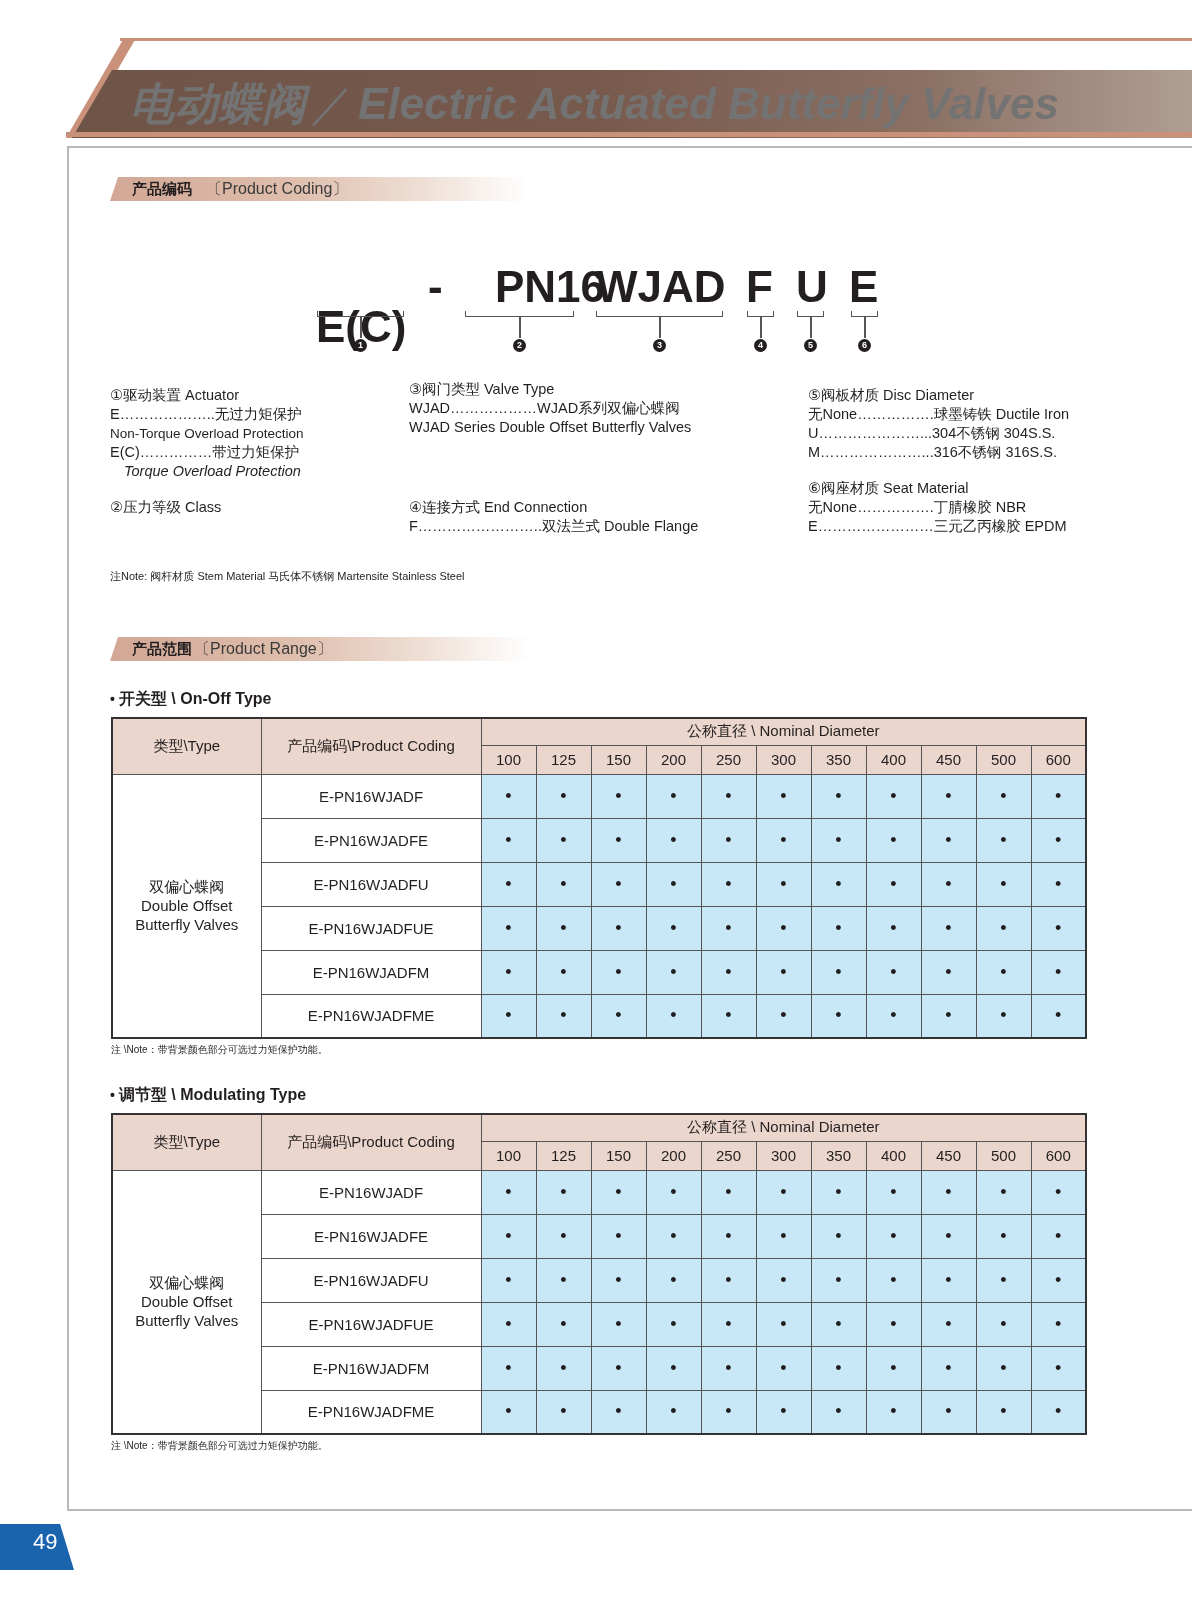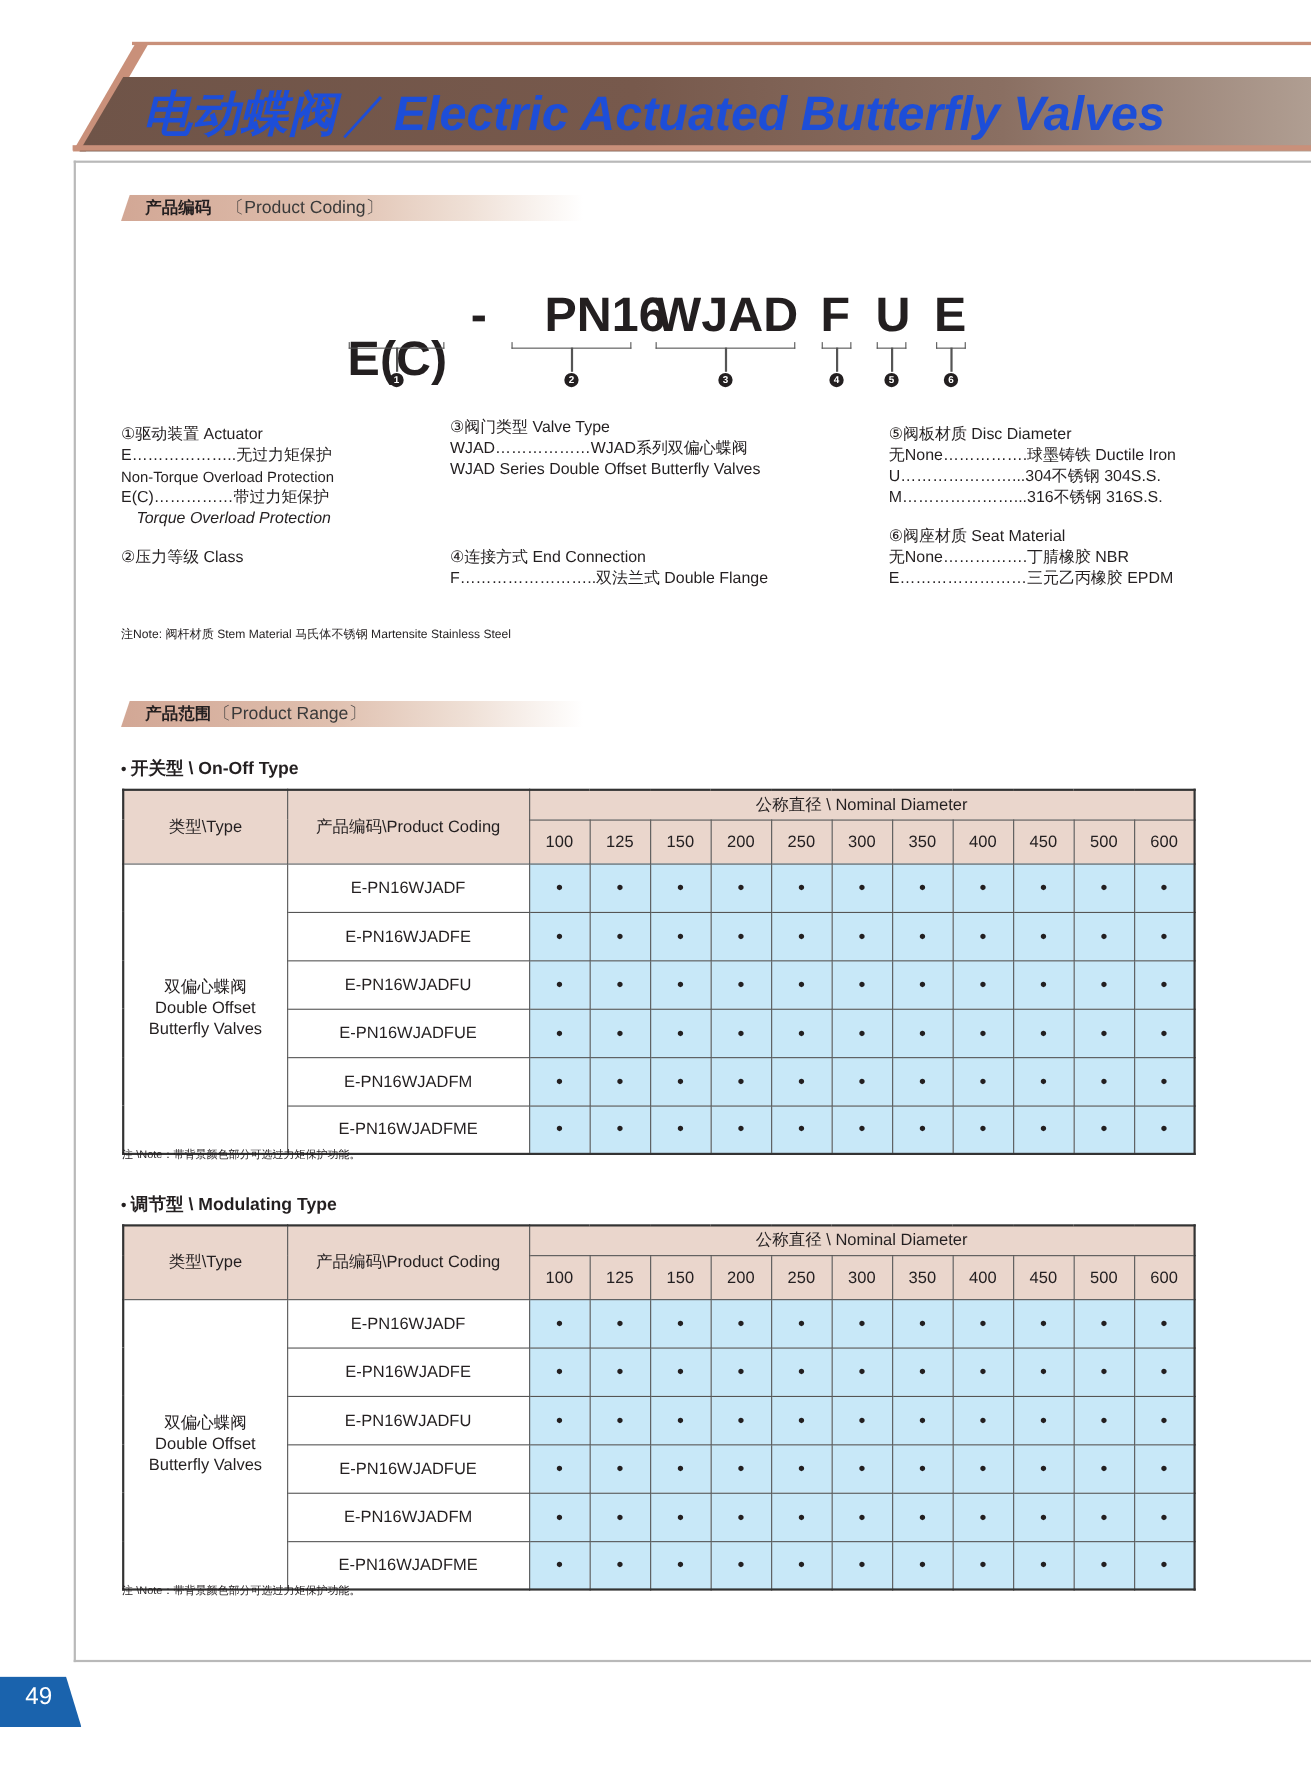--- a/index.html
+++ b/index.html
@@ -8,21 +8,21 @@
 
   
   .top-line { position: absolute; left: 120px; top: 38px; width: 1072px; height: 3px; background: #c9907a; }
   .banner-slant { position: absolute; left: 66px; top: 38px; width: 70px; height: 100px;
     background: #c9907a; clip-path: polygon(58px 0, 70px 0, 12px 100px, 0 100px); }
   .banner { position: absolute; left: 72px; top: 70px; width: 1120px; height: 68px;
     background: linear-gradient(90deg, #6f5448 0%, #77594c 45%, #8a6f62 75%, #b09e92 100%);
     clip-path: polygon(40px 0, 100% 0, 100% 100%, 0 100%); }
   .banner-bottom { position: absolute; left: 66px; top: 132px; width: 1126px; height: 5px; background: #c9907a; }
   .banner-title { position: absolute; left: 130px; top: 72px; height: 64px; line-height: 64px;
-    color: #1d4ed8; font-size: 44px; font-weight: bold; font-style: italic; white-space: nowrap; letter-spacing: 0px; }
+    color: #737373; font-size: 44px; font-weight: bold; font-style: italic; white-space: nowrap; letter-spacing: 0px; }
   .banner-title .sep { font-weight: normal; font-style: normal; margin: 0 4px; }
 
   
   .frame { position: absolute; left: 67px; top: 146px; width: 1125px; height: 1365px;
     border-left: 2px solid #b9b9b9; border-top: 2px solid #b9b9b9; border-bottom: 2px solid #b9b9b9; }
 
   
   .sec-head { position: absolute; left: 110px; height: 24px; width: 420px;
     background: linear-gradient(90deg, #d2a795 0%, #dfbfae 45%, #efe0d6 75%, rgba(255,255,255,0) 100%);
     clip-path: polygon(8px 0, 100% 0, 100% 100%, 0 100%);
@@ -46,31 +46,31 @@
   .type-head { position: absolute; left: 110px; font-size: 16px; font-weight: bold; color: #231f20; white-space: nowrap; }
   .type-head .dot { font-size: 14px; margin-right: 4px; }
 
   
   table.range { position: absolute; left: 111px; width: 976px; border-collapse: collapse;
     border: 2.5px solid #333; table-layout: fixed; }
   table.range td, table.range th { border: 1.5px solid #555; text-align: center; vertical-align: middle;
     font-weight: normal; font-size: 15px; color: #231f20; }
   table.range th { background: #ead6cc; }
   table.range .h1 { height: 27px; font-size: 15px; }
-  table.range .h2 { height: 40px; }
+  table.range .h2 { height: 29px; }
   table.range td.code { height: 44px; background: #ffffff; }
   table.range td.dot { background: #c8e8f8; font-size: 18px; }
   table.range td.type { background: #ffffff; font-size: 15px; line-height: 19px; }
 
   .table-note { position: absolute; left: 111px; font-size: 10px; color: #231f20; white-space: nowrap; }
 
   
   .page-num { position: absolute; left: 0; top: 1524px; width: 74px; height: 46px; background: #1a63ad;
     clip-path: polygon(0 0, 60px 0, 74px 46px, 0 46px);
-    color: #ffffff; font-size: 22px; line-height: 36px; padding-left: 23px; }
+    color: #ffffff; font-size: 22px; line-height: 36px; padding-left: 33px; }
 </style>
 </head>
 <body>
 
 <div class="top-line"></div>
 <div class="banner-slant"></div>
 <div class="banner"></div>
 <div class="banner-bottom"></div>
 <div class="banner-title">
   <span>电动蝶阀</span><span class="sep">／</span><span>Electric Actuated Butterfly Valves</span>

